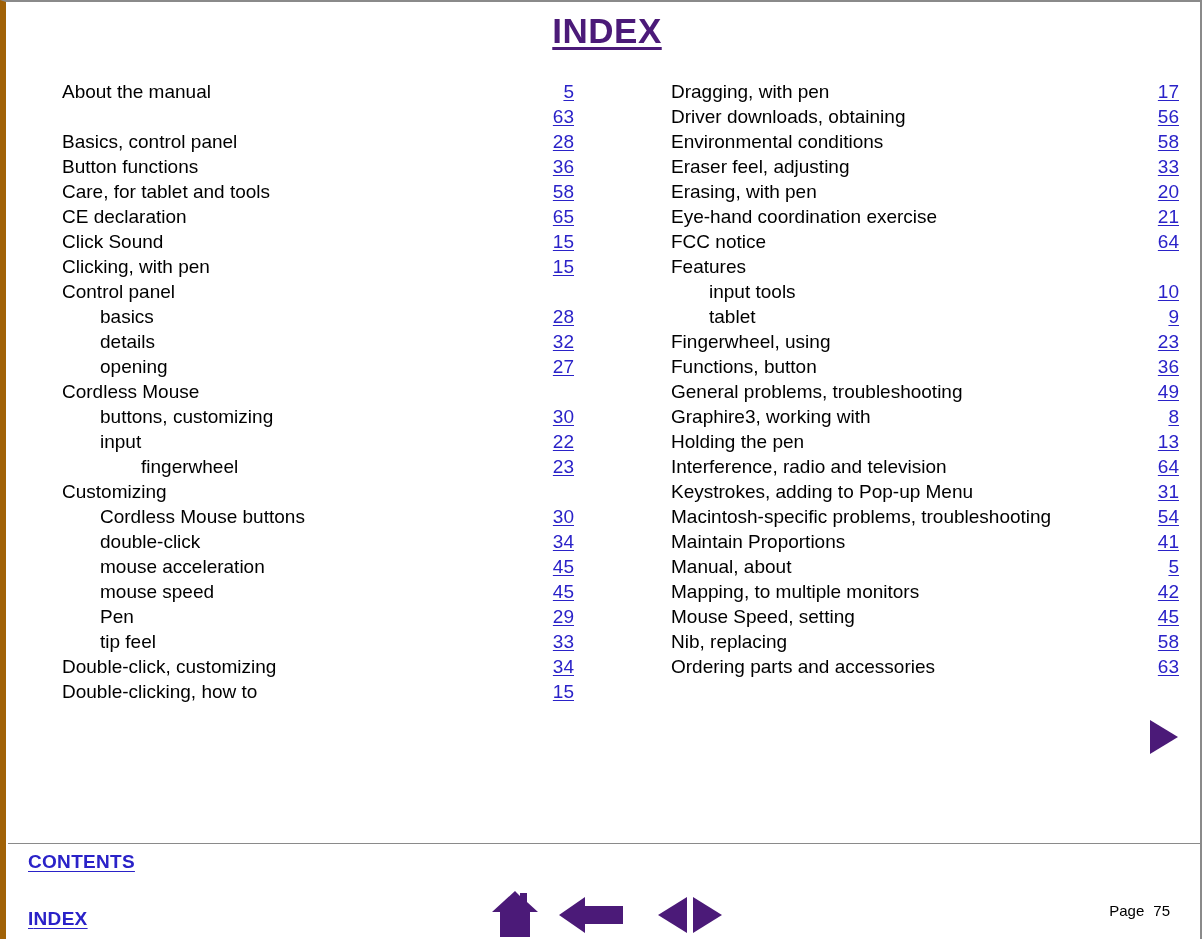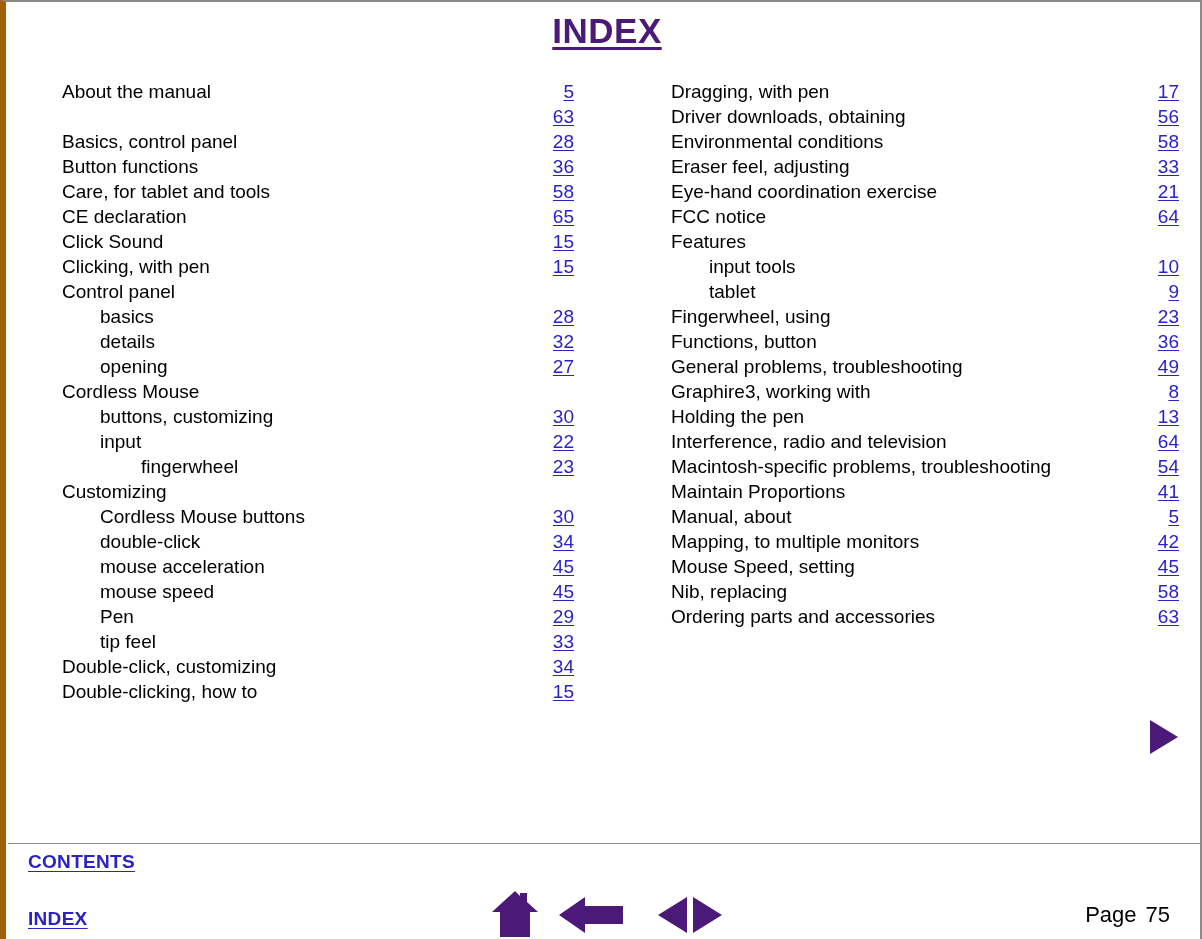--- a/index.html
+++ b/index.html
@@ -129,21 +129,21 @@
   
   #back-icon { left: 553px; top: 8px; width: 64px; height: 38px; }
 
   
   #prevnext-icon { left: 650px; top: 8px; width: 68px; height: 38px; }
 
   .page-num {
     position: absolute;
     right: 30px;
     top: 900px;
-    font-size: 22px;
+    font-size: 15px;
     color: #000000;
     white-space: nowrap;
   }
   .page-num .plabel { margin-right: 9px; }
 </style>
 </head>
 <body>
 
 <div class="page">
 
@@ -175,31 +175,33 @@
         <div class="entry lvl1"><span class="label">Pen</span><span class="pg">29</span></div>
         <div class="entry lvl1"><span class="label">tip feel</span><span class="pg">33</span></div>
         <div class="entry lvl0"><span class="label">Double-click, customizing</span><span class="pg">34</span></div>
         <div class="entry lvl0"><span class="label">Double-clicking, how to</span><span class="pg">15</span></div>
       </div>
     <div class="col col-right" id="col-right">
         <div class="entry lvl0"><span class="label">Dragging, with pen</span><span class="pg">17</span></div>
         <div class="entry lvl0"><span class="label">Driver downloads, obtaining</span><span class="pg">56</span></div>
         <div class="entry lvl0"><span class="label">Environmental conditions</span><span class="pg">58</span></div>
         <div class="entry lvl0"><span class="label">Eraser feel, adjusting</span><span class="pg">33</span></div>
+        <div class="entry lvl0"><span class="label">Erasing, with pen</span><span class="pg">20</span></div>
         <div class="entry lvl0"><span class="label">Eye-hand coordination exercise</span><span class="pg">21</span></div>
         <div class="entry lvl0"><span class="label">FCC notice</span><span class="pg">64</span></div>
         <div class="entry lvl0"><span class="label">Features</span></div>
         <div class="entry lvl1"><span class="label">input tools</span><span class="pg">10</span></div>
         <div class="entry lvl1"><span class="label">tablet</span><span class="pg">9</span></div>
         <div class="entry lvl0"><span class="label">Fingerwheel, using</span><span class="pg">23</span></div>
         <div class="entry lvl0"><span class="label">Functions, button</span><span class="pg">36</span></div>
         <div class="entry lvl0"><span class="label">General problems, troubleshooting</span><span class="pg">49</span></div>
         <div class="entry lvl0"><span class="label">Graphire3, working with</span><span class="pg">8</span></div>
         <div class="entry lvl0"><span class="label">Holding the pen</span><span class="pg">13</span></div>
         <div class="entry lvl0"><span class="label">Interference, radio and television</span><span class="pg">64</span></div>
+        <div class="entry lvl0"><span class="label">Keystrokes, adding to Pop-up Menu</span><span class="pg">31</span></div>
         <div class="entry lvl0"><span class="label">Macintosh-specific problems, troubleshooting</span><span class="pg">54</span></div>
         <div class="entry lvl0"><span class="label">Maintain Proportions</span><span class="pg">41</span></div>
         <div class="entry lvl0"><span class="label">Manual, about</span><span class="pg">5</span></div>
         <div class="entry lvl0"><span class="label">Mapping, to multiple monitors</span><span class="pg">42</span></div>
         <div class="entry lvl0"><span class="label">Mouse Speed, setting</span><span class="pg">45</span></div>
         <div class="entry lvl0"><span class="label">Nib, replacing</span><span class="pg">58</span></div>
         <div class="entry lvl0"><span class="label">Ordering parts and accessories</span><span class="pg">63</span></div>
       </div>
   </div>
 

